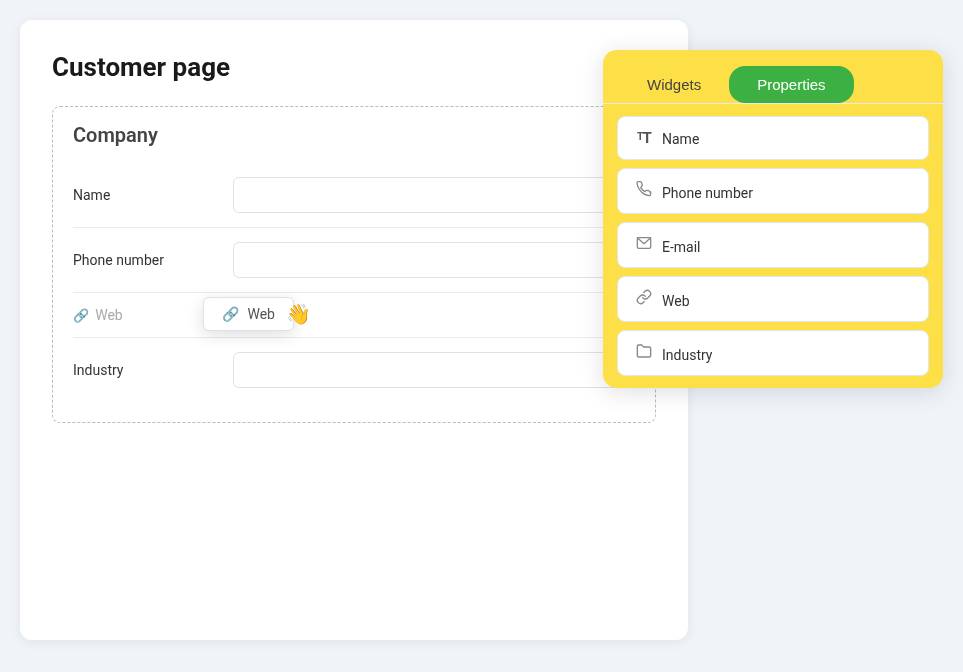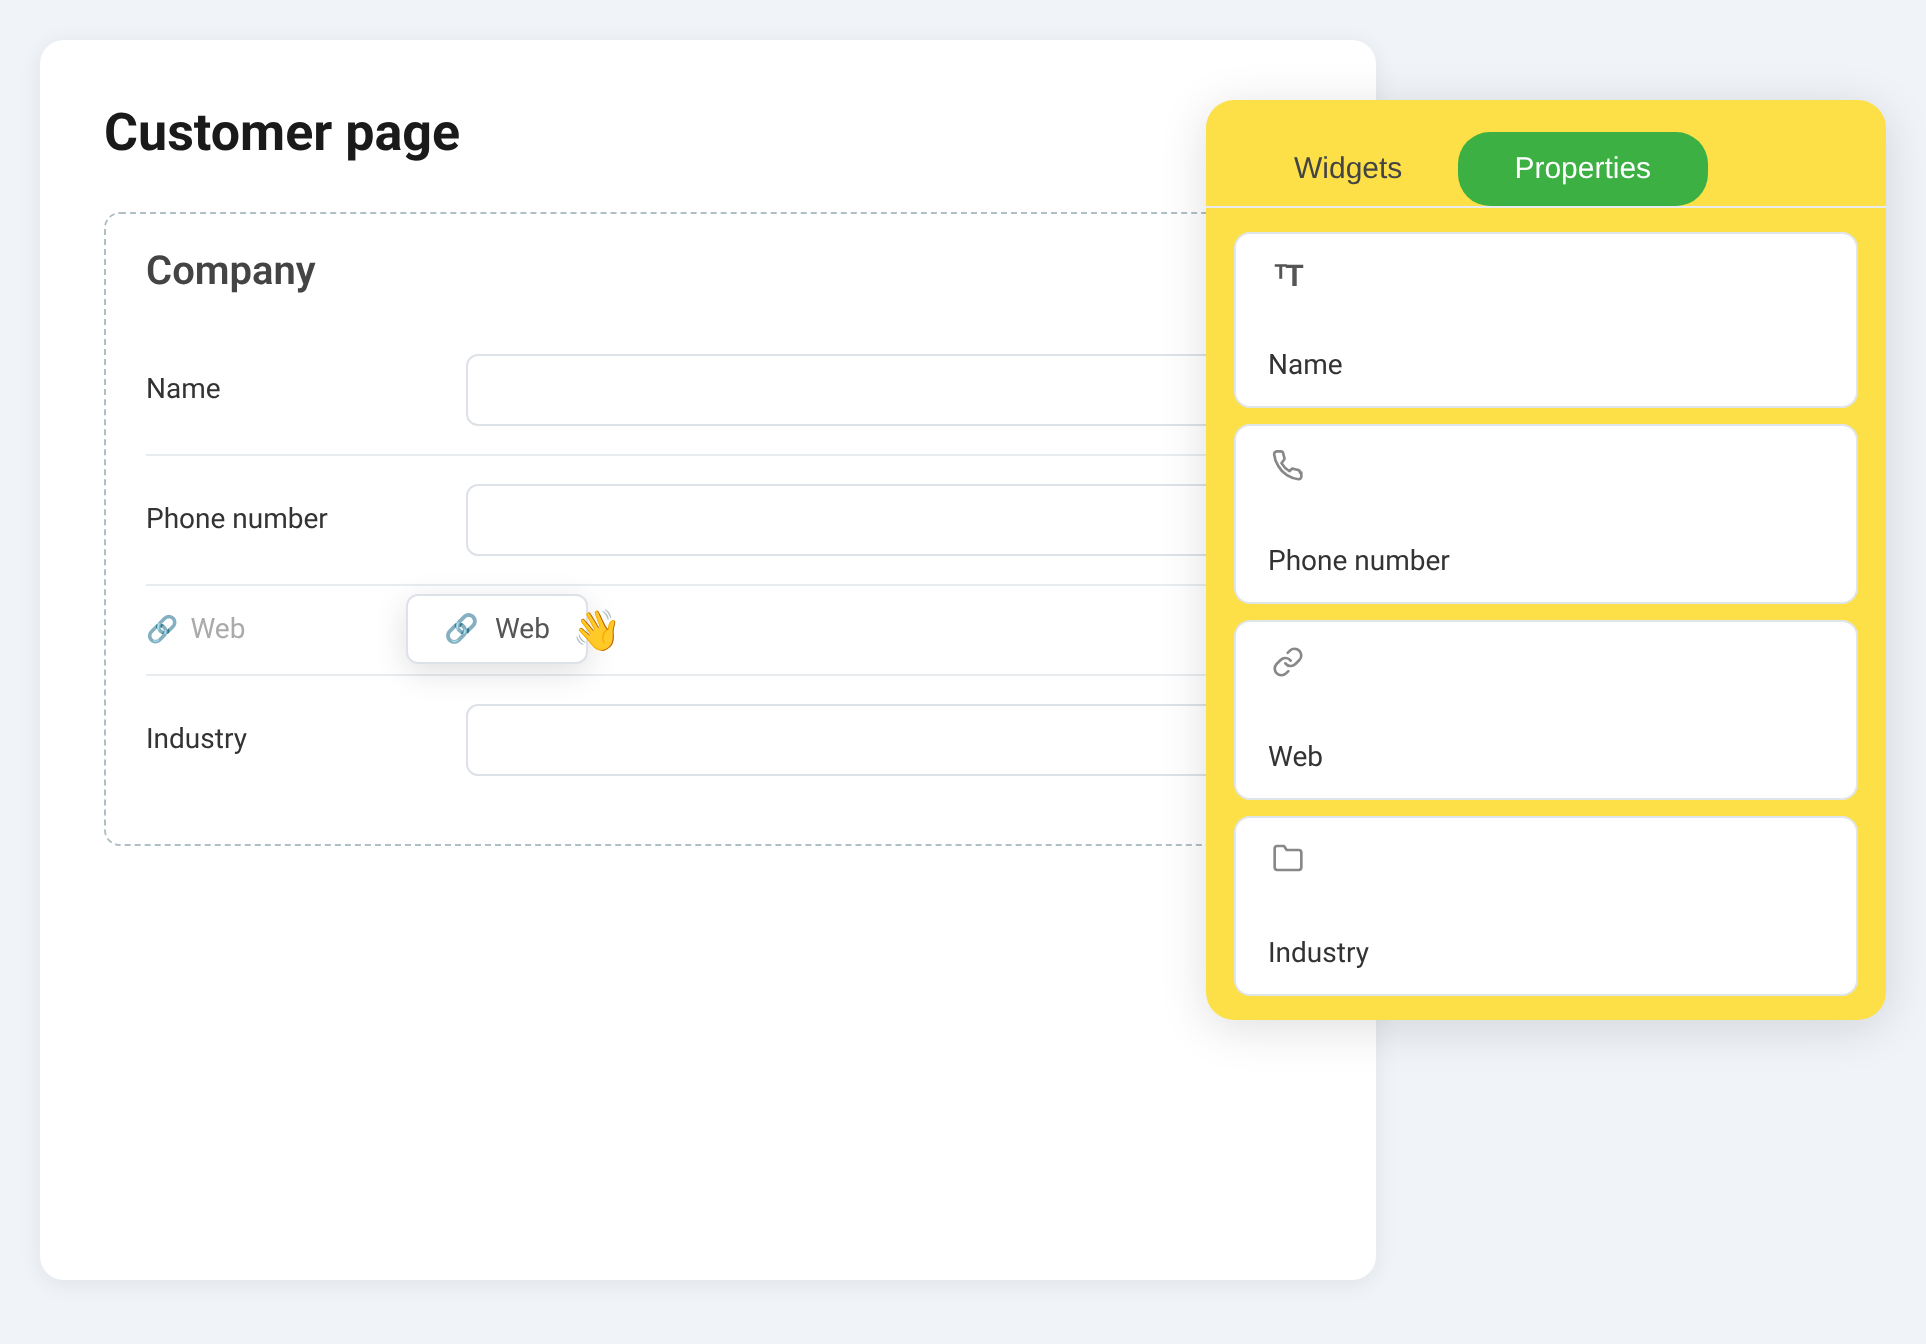--- a/index.html
+++ b/index.html
@@ -165,31 +165,30 @@
 
     .widget-list {
       padding: 12px 14px;
       display: flex;
       flex-direction: column;
       gap: 8px;
     }
 
     .widget-item {
       display: flex;
-      align-items: flex-start;
-      gap: 28px;
+      align-items: flex-end;
+      gap: 8px;
       border: 1px solid #e0e5ea;
       border-radius: 8px;
       padding: 12px 16px;
       font-size: 14px;
       color: #333;
       cursor: grab;
       background: #fff;
       transition: box-shadow 0.15s;
-      flex-direction: column;
     }
 
     .widget-icon {
       font-size: 16px;
       color: #888;
       width: 20px;
       text-align: center;
       flex-shrink: 0;
     }
   </style>
@@ -248,20 +247,29 @@
 
     <div class="widget-item">
       <span class="widget-icon">
         <svg width="16" height="16" viewBox="0 0 24 24" fill="none" stroke="#888" stroke-width="2" stroke-linecap="round" stroke-linejoin="round">
           <path d="M22 16.92v3a2 2 0 0 1-2.18 2 19.79 19.79 0 0 1-8.63-3.07A19.5 19.5 0 0 1 4.69 12 19.79 19.79 0 0 1 1.6 3.32C1.58 2.18 2.4 1.03 3.54 1H6.5a2 2 0 0 1 2 1.72c.127.96.361 1.903.7 2.81a2 2 0 0 1-.45 2.11L7.09 9.91a16 16 0 0 0 6 6l1.27-1.27a2 2 0 0 1 2.11-.45c.907.339 1.85.573 2.81.7A2 2 0 0 1 21 17z"></path>
         </svg>
       </span>
       <span>Phone number</span>
     </div>
 
+    <div class="widget-item">
+      <span class="widget-icon">
+        <svg width="16" height="16" viewBox="0 0 24 24" fill="none" stroke="#888" stroke-width="2" stroke-linecap="round" stroke-linejoin="round">
+          <rect x="2" y="4" width="20" height="16" rx="2"></rect>
+          <polyline points="2,4 12,13 22,4"></polyline>
+        </svg>
+      </span>
+      <span>E-mail</span>
+    </div>
 
     <div class="widget-item">
       <span class="widget-icon">
         <svg width="16" height="16" viewBox="0 0 24 24" fill="none" stroke="#888" stroke-width="2" stroke-linecap="round" stroke-linejoin="round">
           <path d="M10 13a5 5 0 0 0 7.54.54l3-3a5 5 0 0 0-7.07-7.07l-1.72 1.71"></path>
           <path d="M14 11a5 5 0 0 0-7.54-.54l-3 3a5 5 0 0 0 7.07 7.07l1.71-1.71"></path>
         </svg>
       </span>
       <span>Web</span>
     </div>

